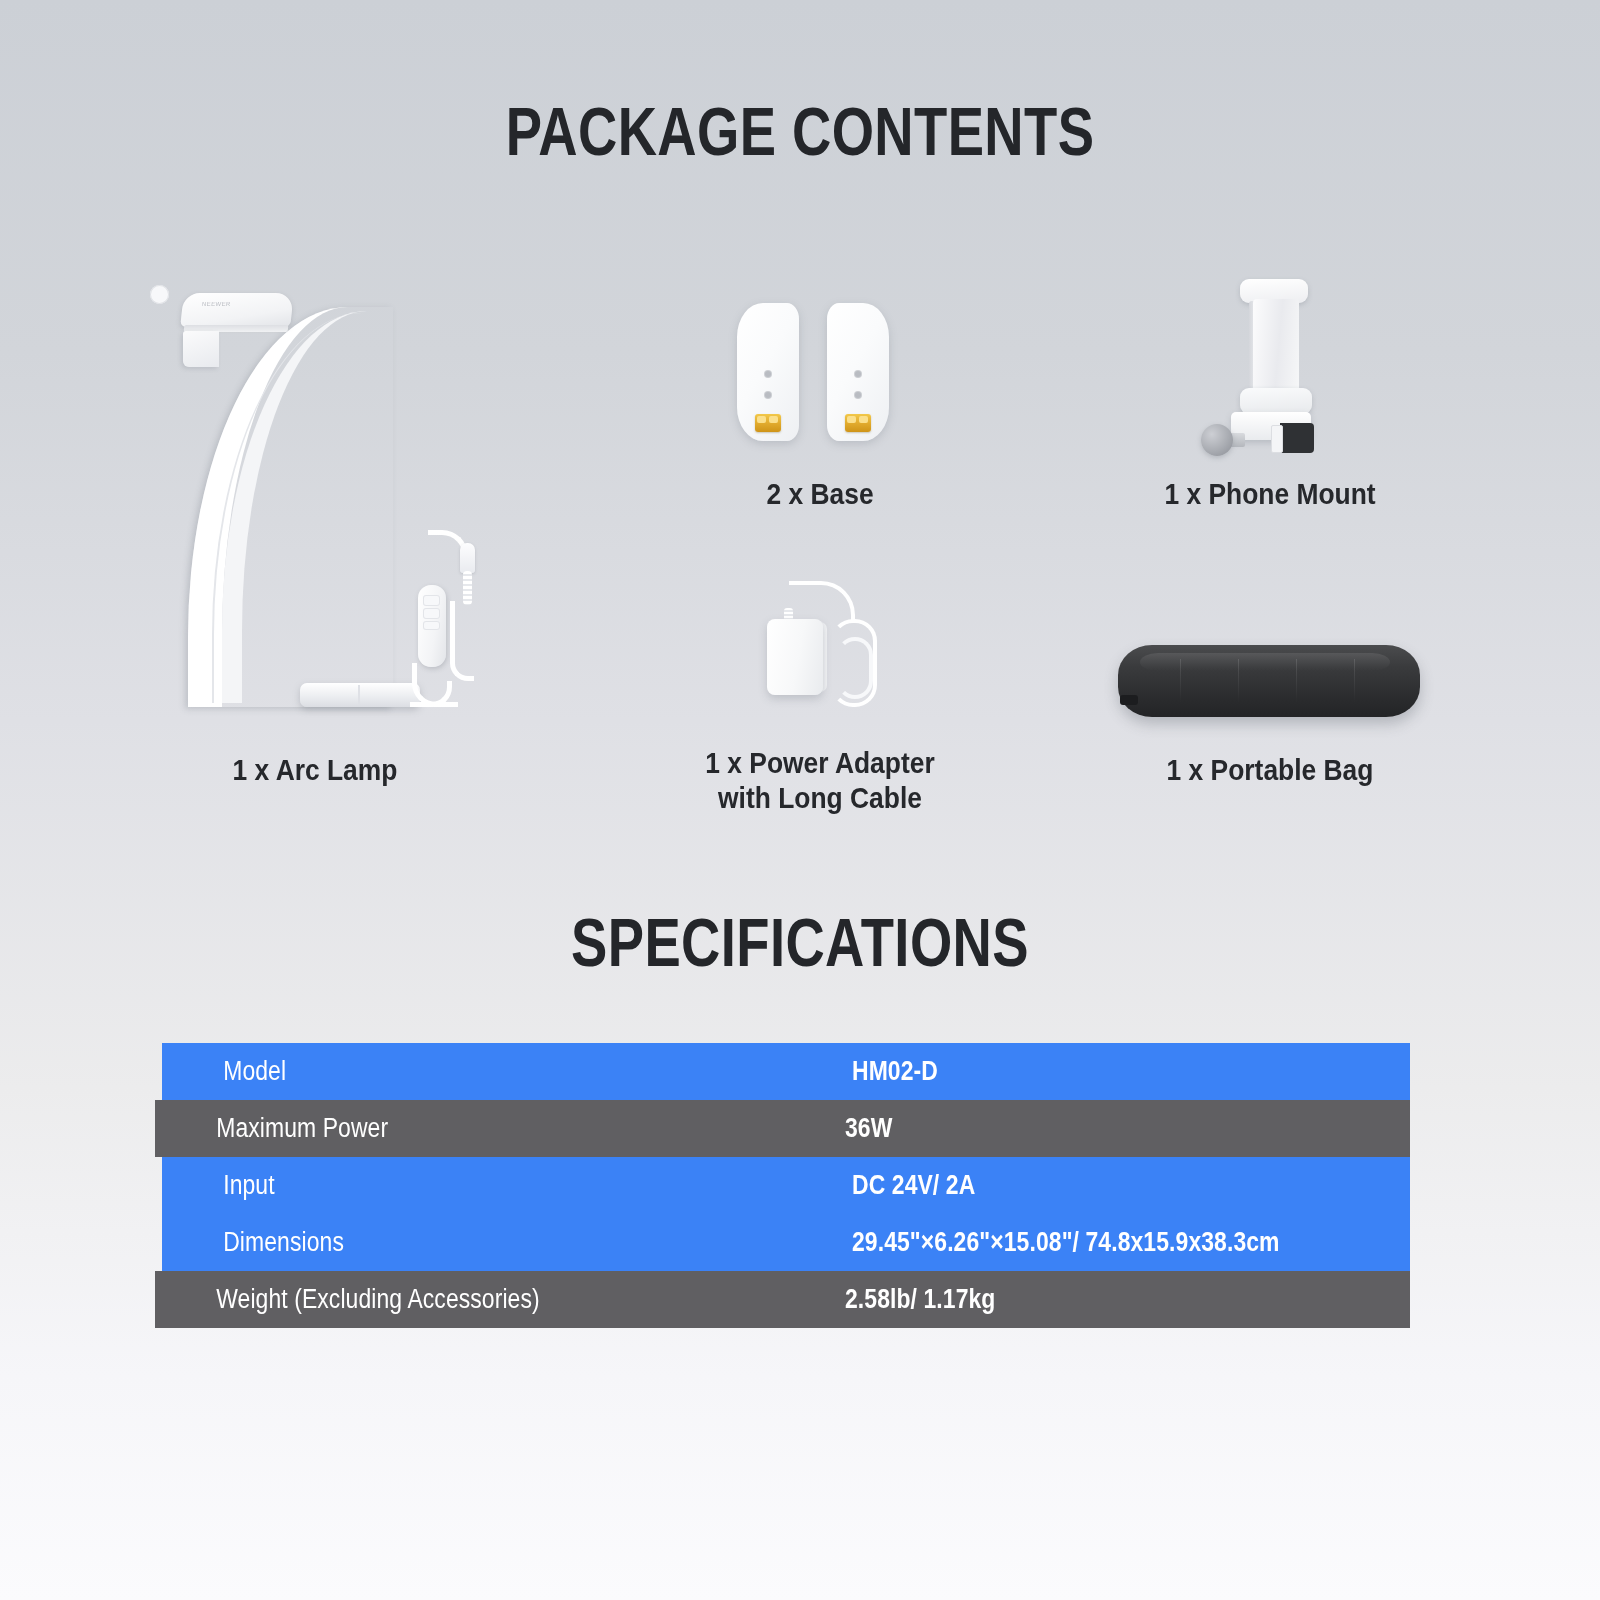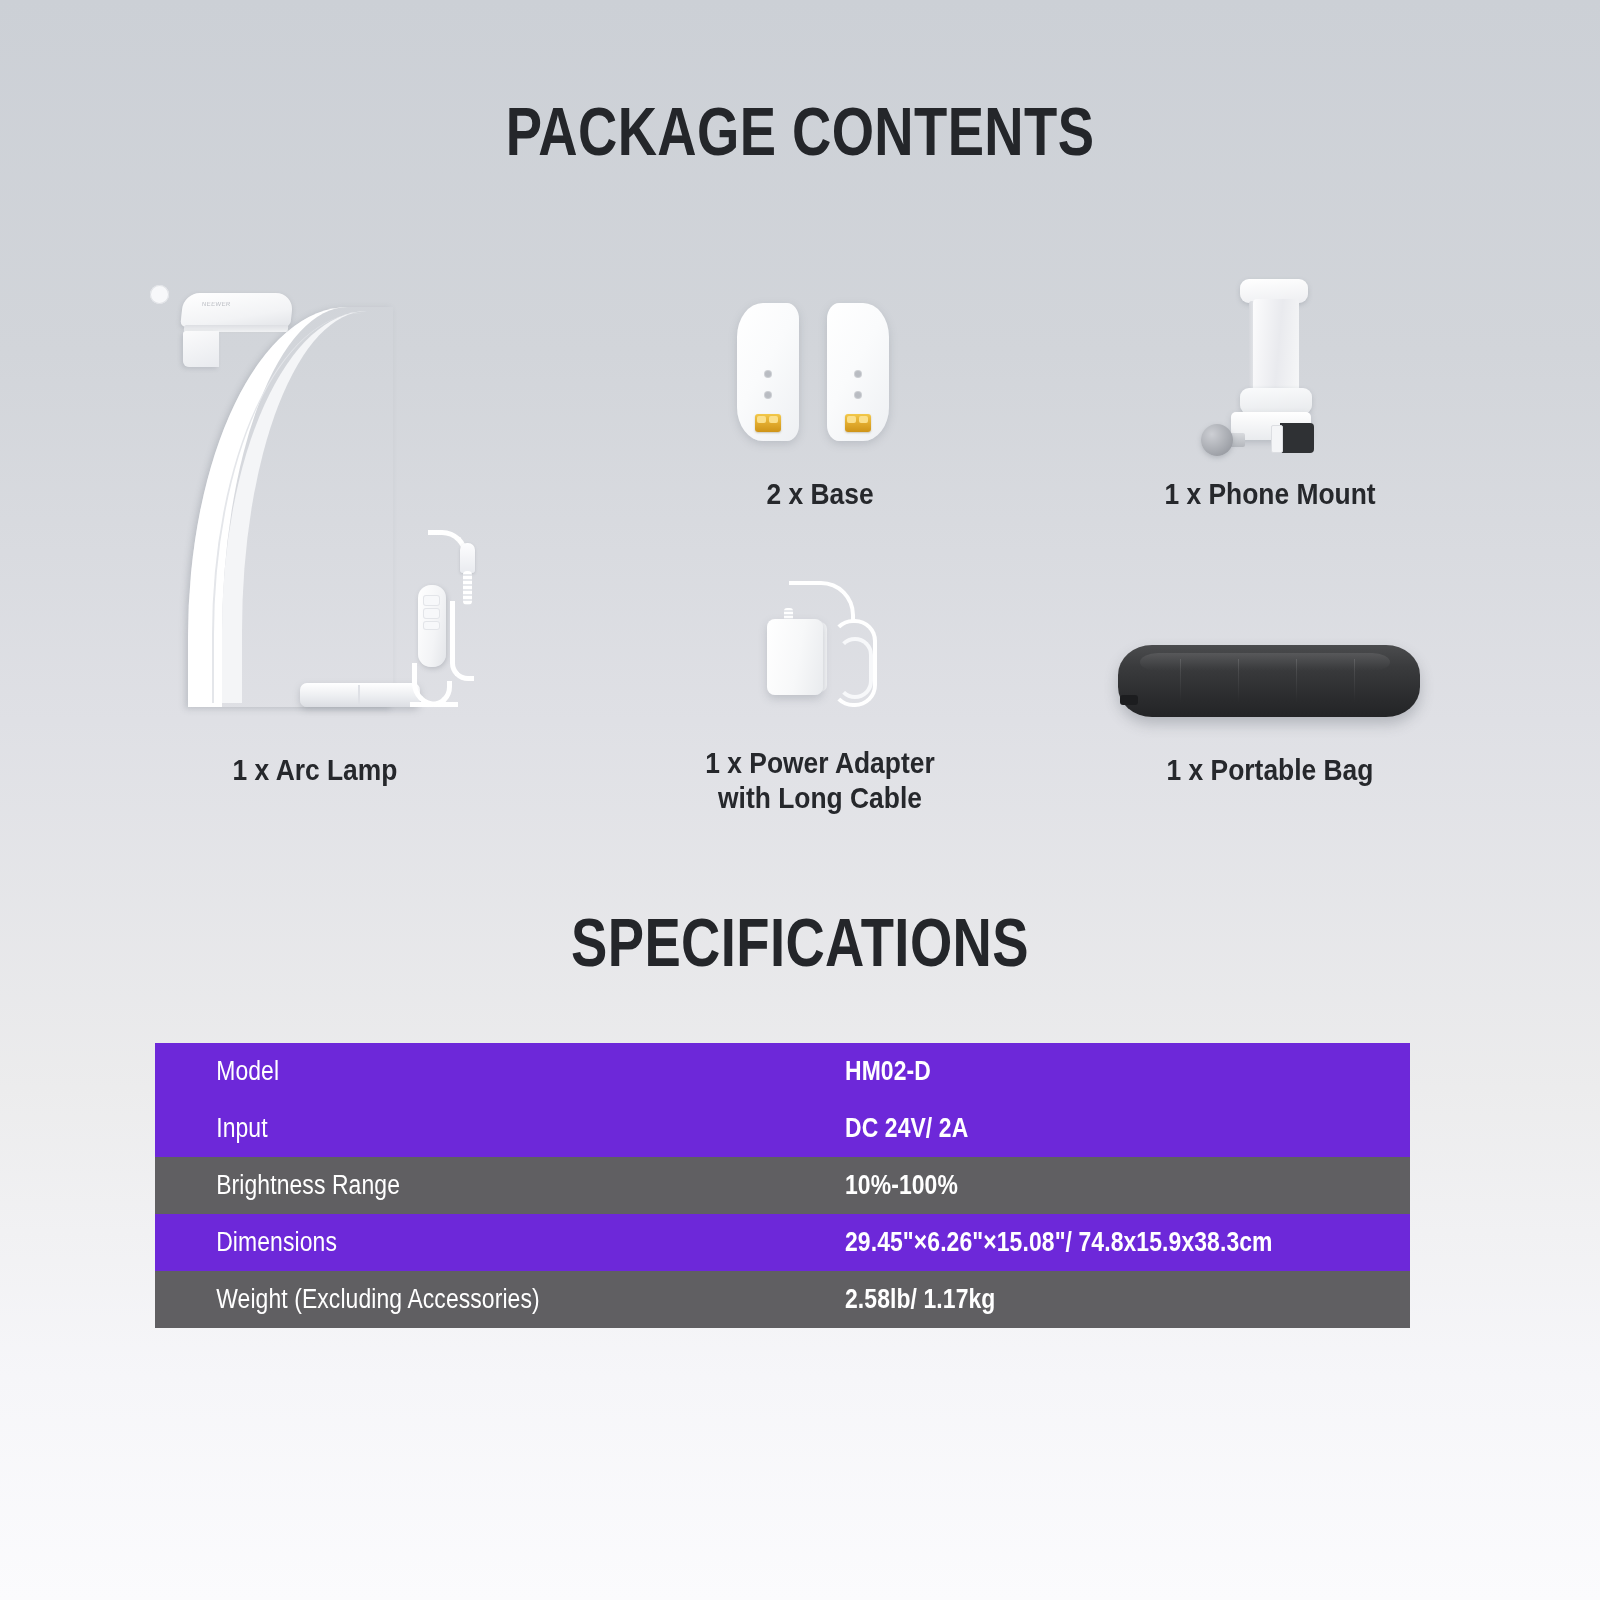--- a/index.html
+++ b/index.html
@@ -252,21 +252,21 @@
   .bag-zip{
     position:absolute; left:10px; top:60px; width:18px; height:10px;
     background:#1c1d1f; border-radius:3px;
   }
 
   
   #spec-table{
     position:absolute; left:155px; top:1043px; width:1255px;
   }
   .spec-row{ display:flex; align-items:center; height:57px; }
-  .spec-row.light{ background:#6d28d9; }
+  .spec-row.light{ background:#3b82f6;margin-left:7px; }
   .spec-row.dark { background:#605f62; }
   .spec-label{
     width:690px; padding-left:72px; color:#ffffff;
     font-size:27px; font-weight:400; letter-spacing:.1px;
     transform:scaleX(0.85); transform-origin:left center;
   }
   .spec-value{
     flex:1; color:#ffffff; font-size:27px; font-weight:bold;
     letter-spacing:.1px;
     transform:scaleX(0.85); transform-origin:left center;
@@ -358,28 +358,28 @@
   <div>1 x Portable Bag</div>
 </div>
 
 <div class="heading" id="spec-heading">SPECIFICATIONS</div>
 
 <div id="spec-table">
   <div class="spec-row light">
     <div class="spec-label">Model</div>
     <div class="spec-value">HM02-D</div>
   </div>
+  <div class="spec-row dark">
+    <div class="spec-label">Maximum Power</div>
+    <div class="spec-value">36W</div>
+  </div>
   <div class="spec-row light">
     <div class="spec-label">Input</div>
     <div class="spec-value">DC 24V/ 2A</div>
   </div>
-  <div class="spec-row dark">
-    <div class="spec-label">Brightness Range</div>
-    <div class="spec-value">10%-100%</div>
-  </div>
   <div class="spec-row light">
     <div class="spec-label">Dimensions</div>
     <div class="spec-value">29.45"×6.26"×15.08"/ 74.8x15.9x38.3cm</div>
   </div>
   <div class="spec-row dark">
     <div class="spec-label">Weight (Excluding Accessories)</div>
     <div class="spec-value">2.58lb/ 1.17kg</div>
   </div>
 </div>
 

